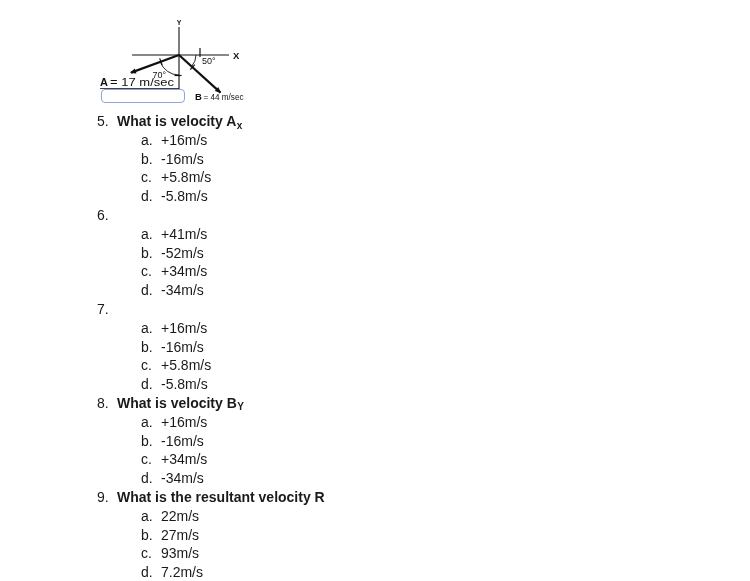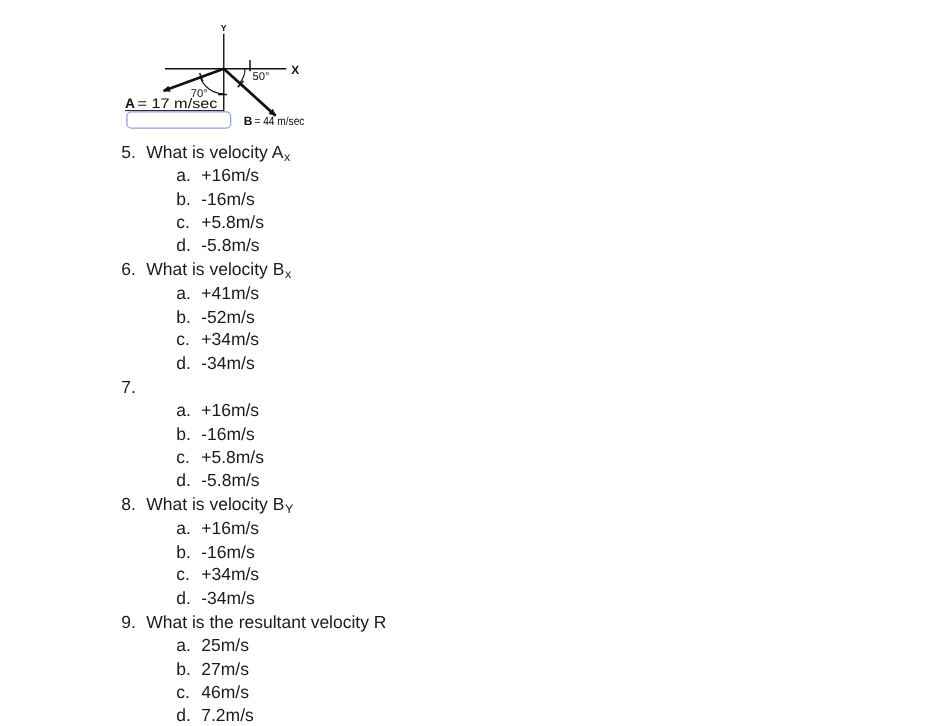--- a/index.html
+++ b/index.html
@@ -9,21 +9,21 @@
   }
   .page{position:absolute;inset:0;}
   .diagram{position:absolute;left:95px;top:14px;width:160px;height:94px;}
   .answer-box{
     position:absolute;left:101px;top:89px;width:84px;height:14px;
     border:1.3px solid #8ea5d8;border-radius:4px;background:#fff;box-sizing:border-box;
   }
   .questions{position:absolute;left:90px;top:112px;width:420px;font-size:14px;line-height:18.8px;}
   .line{display:flex;white-space:pre;}
   .q-num{margin-left:7px;width:20px;flex:0 0 auto;}
-  .q-text{flex:0 0 auto;}
+  .q-text{flex:0 0 auto;font-weight:bold;}
   .opt-letter{margin-left:51px;width:20px;flex:0 0 auto;}
   sub{font-size:10px;line-height:0;vertical-align:-2.5px;margin-left:0.5px;}
   svg text{fill:#111;}
 </style>
 </head>
 <body>
 
 <div class="page">
 
   <svg class="diagram" viewBox="0 0 160 94" xmlns="http://www.w3.org/2000/svg">
@@ -78,21 +78,20 @@
       <span class="opt-letter">c.</span>
       <span class="opt-text">+5.8m/s</span>
     </div>
     <div class="line">
       <span class="opt-letter">d.</span>
       <span class="opt-text">-5.8m/s</span>
     </div>
 
     <div class="line">
       <span class="q-num">6.</span>
-      <span class="q-text"><span>What is velocity B</span><sub>x</sub></span>
     </div>
     <div class="line">
       <span class="opt-letter">a.</span>
       <span class="opt-text">+41m/s</span>
     </div>
     <div class="line">
       <span class="opt-letter">b.</span>
       <span class="opt-text">-52m/s</span>
     </div>
     <div class="line">
@@ -144,29 +143,29 @@
       <span class="opt-letter">d.</span>
       <span class="opt-text">-34m/s</span>
     </div>
 
     <div class="line">
       <span class="q-num">9.</span>
       <span class="q-text"><span>What is the resultant velocity R</span><sub></sub></span>
     </div>
     <div class="line">
       <span class="opt-letter">a.</span>
-      <span class="opt-text">25m/s</span>
+      <span class="opt-text">22m/s</span>
     </div>
     <div class="line">
       <span class="opt-letter">b.</span>
       <span class="opt-text">27m/s</span>
     </div>
     <div class="line">
       <span class="opt-letter">c.</span>
-      <span class="opt-text">46m/s</span>
+      <span class="opt-text">93m/s</span>
     </div>
     <div class="line">
       <span class="opt-letter">d.</span>
       <span class="opt-text">7.2m/s</span>
     </div>
 
   </div>
 </div>
 
 </body></html>

